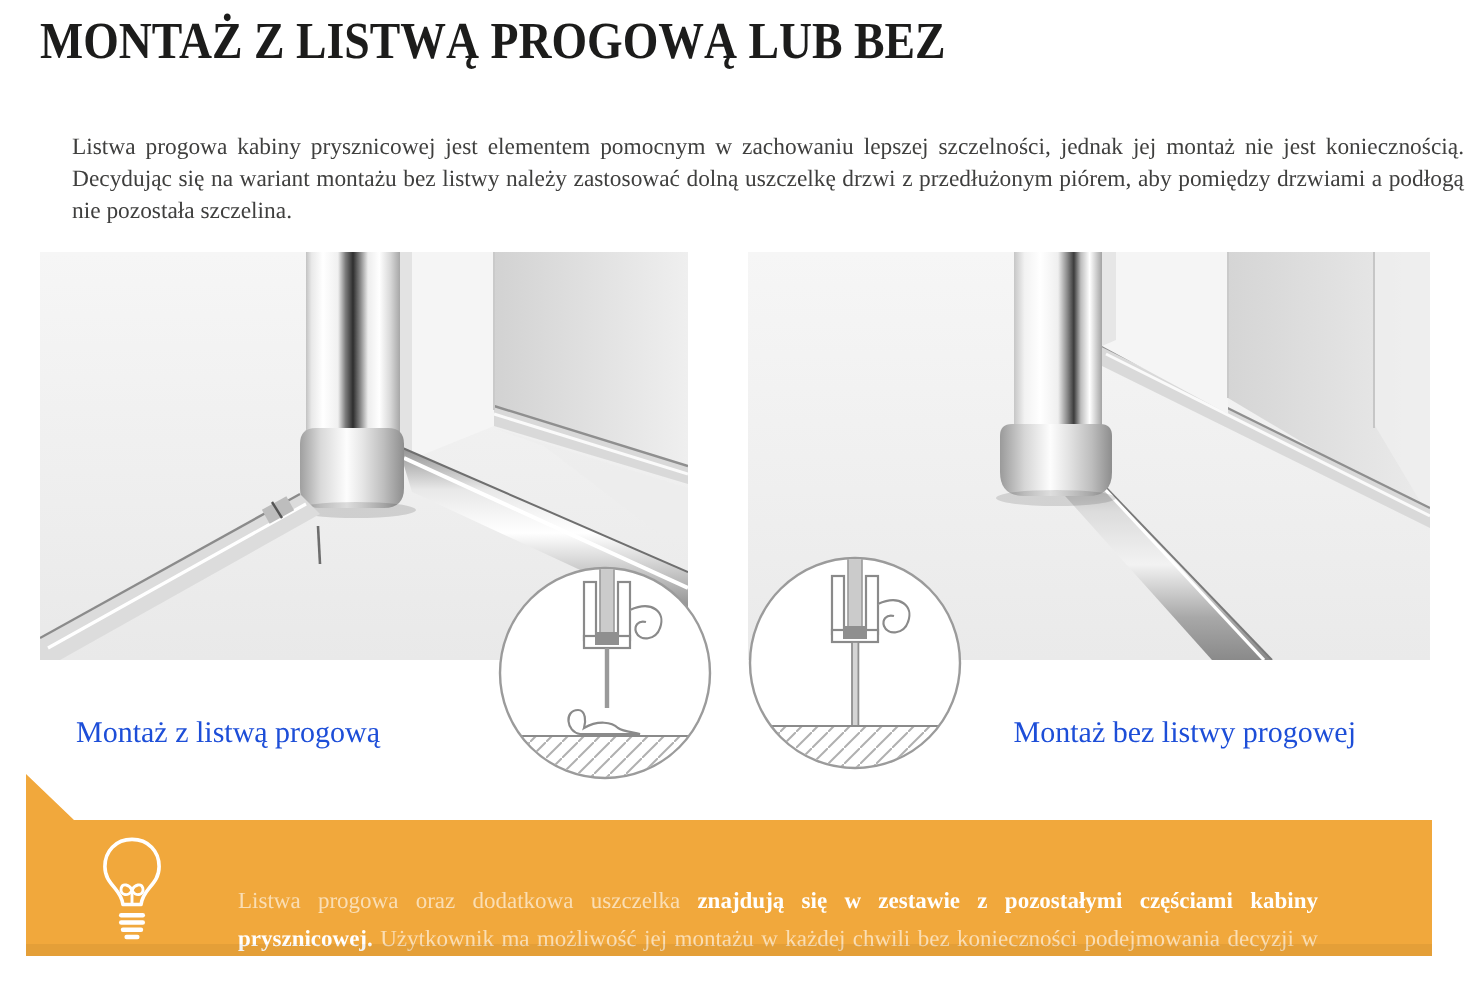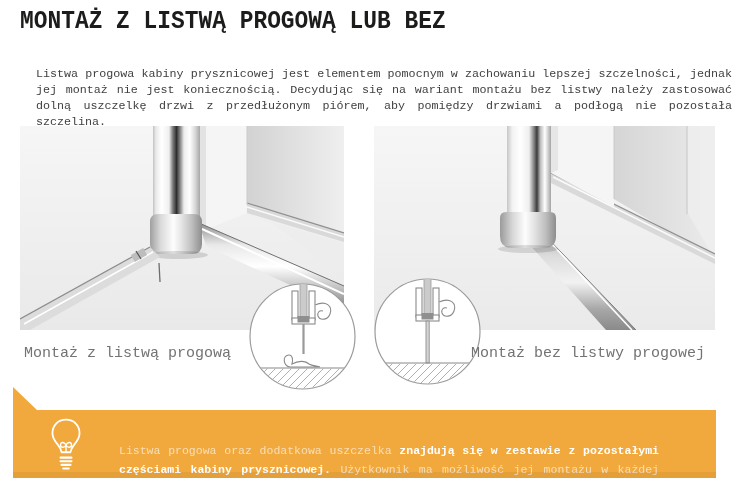--- a/index.html
+++ b/index.html
@@ -1,18 +1,18 @@
 <!DOCTYPE html>
 <html><head>
 <meta charset="utf-8">
 <style>
   html,body{margin:0;padding:0;background:#ffffff;}
   .page{
     position:relative;width:736px;height:500px;background:#ffffff;
-    font-family:Liberation Mono, monospace;overflow:hidden;
+    font-family:Liberation Serif, serif;overflow:hidden;
   }
   .title{
     position:absolute;left:20px;top:6px;margin:0;
     font-size:26px;font-weight:700;color:#1c1c1b;letter-spacing:0px;
     transform:scaleX(.88);transform-origin:left top;white-space:nowrap;
   }
   .intro{
     position:absolute;left:20px;top:50px;width:696px;margin:16px;
     font-size:11.7px;line-height:16px;color:#3f3f3e;text-align:justify;
   }
@@ -20,24 +20,24 @@
   .photo{position:absolute;top:0;height:204px;}
   .photo-left{left:0;width:324px;}
   .photo-right{left:354px;width:341px;}
   .photo svg{display:block;width:100%;height:100%;}
   .circle-diagram{
     position:absolute;width:107px;height:107px;
   }
   .circle-left{left:229px;top:157px;}
   .circle-right{left:354px;top:152px;}
   .caption{
-    position:absolute;top:341px;font-size:15px;color:#737373;margin:4px;
+    position:absolute;top:341px;font-size:15px;color:#1d4ed8;margin:18px;
   }
   .caption-left{left:20px;}
-  .caption-right{right:27px;text-align:left;padding-left:36px;}
+  .caption-right{right:40px;text-align:left;padding-left:36px;}
   .note-banner{
     position:absolute;left:13px;top:387px;width:703px;height:91px;
     background:#F1A83C;
     clip-path:polygon(0 0,24px 23px,100% 23px,100% 100%,0 100%);
   }
   .note-banner::after{ 
     content:"";position:absolute;left:0;right:0;bottom:0;height:6px;
     background:rgba(0,0,0,.05);
   }
   .bulb{position:absolute;left:34px;top:30px;width:38px;height:56px;}

